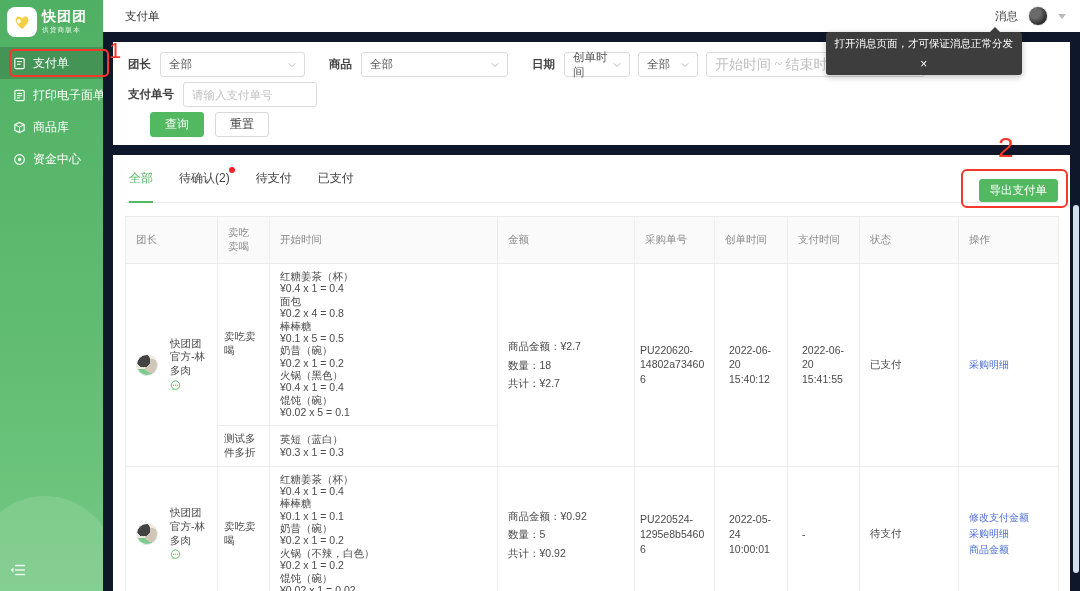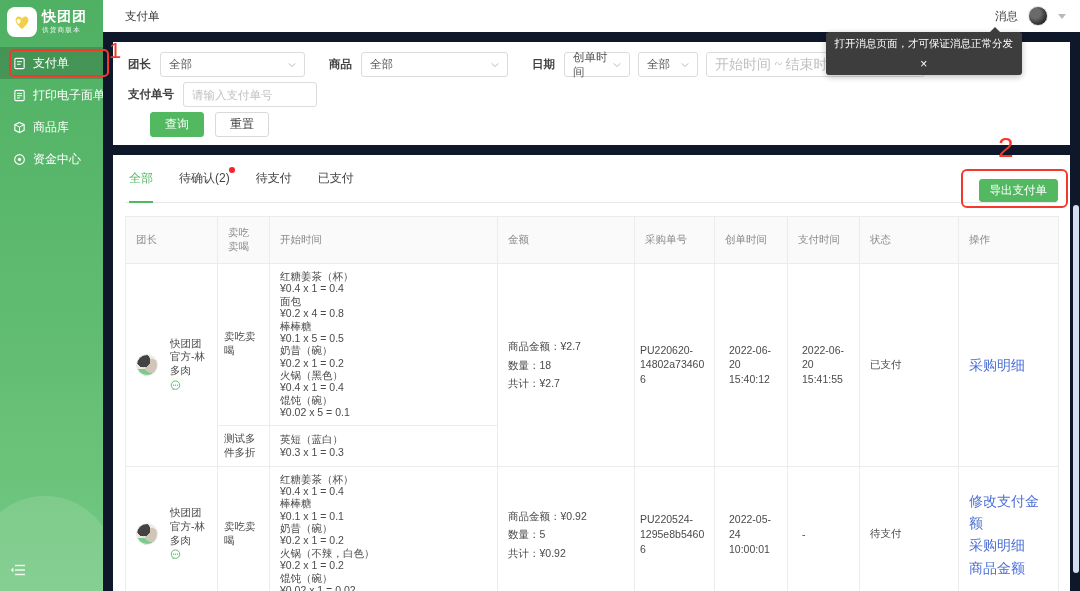--- a/index.html
+++ b/index.html
@@ -92,21 +92,21 @@
   td.amount { white-space:pre-line; line-height:1.75; }
   td.po { padding:6px 5px; word-break:break-word; line-height:1.4; }
   td.dt { padding:6px 14px; line-height:1.4; }
   .leader-box { display:flex; align-items:center; gap:12px; }
   .avatar { width:22px; height:22px; border-radius:50%; flex:0 0 auto; overflow:hidden;
             background:radial-gradient(circle at 32% 28%, #434343 0 34%, transparent 35%),
                        radial-gradient(circle at 72% 55%, #cfc6b8 0 38%, transparent 39%),
                        linear-gradient(180deg,#efe9e1 0 70%, #7cca8d 70%); border:1px solid #eee; }
   .leader-name { font-size:10.5px; line-height:1.3; word-break:break-all; }
   .chat-icon { display:inline-flex; margin-top:2px; cursor:pointer; }
-  a.op-link { color:#4b6fd6; text-decoration:none; font-size:14px; margin-right:8px; cursor:pointer;
+  a.op-link { color:#4b6fd6; text-decoration:none; font-size:10px; margin-right:8px; cursor:pointer;
               display:inline-block; line-height:1.6; }
 
   
   .anno-box { position:absolute; border:2px solid #f5382c; pointer-events:none; z-index:8; }
   #anno1-box { left:9px; top:49px; width:100px; height:28px; border-radius:5px; }
   #anno1-num { position:absolute; left:109px; top:38px; color:#f5382c; font-size:22px; z-index:8; }
   #anno2-box { left:961px; top:169px; width:107px; height:39px; border-radius:6px; }
   #anno2-num { position:absolute; left:998px; top:132px; color:#f5382c; font-size:28px; z-index:8; }
 
   

